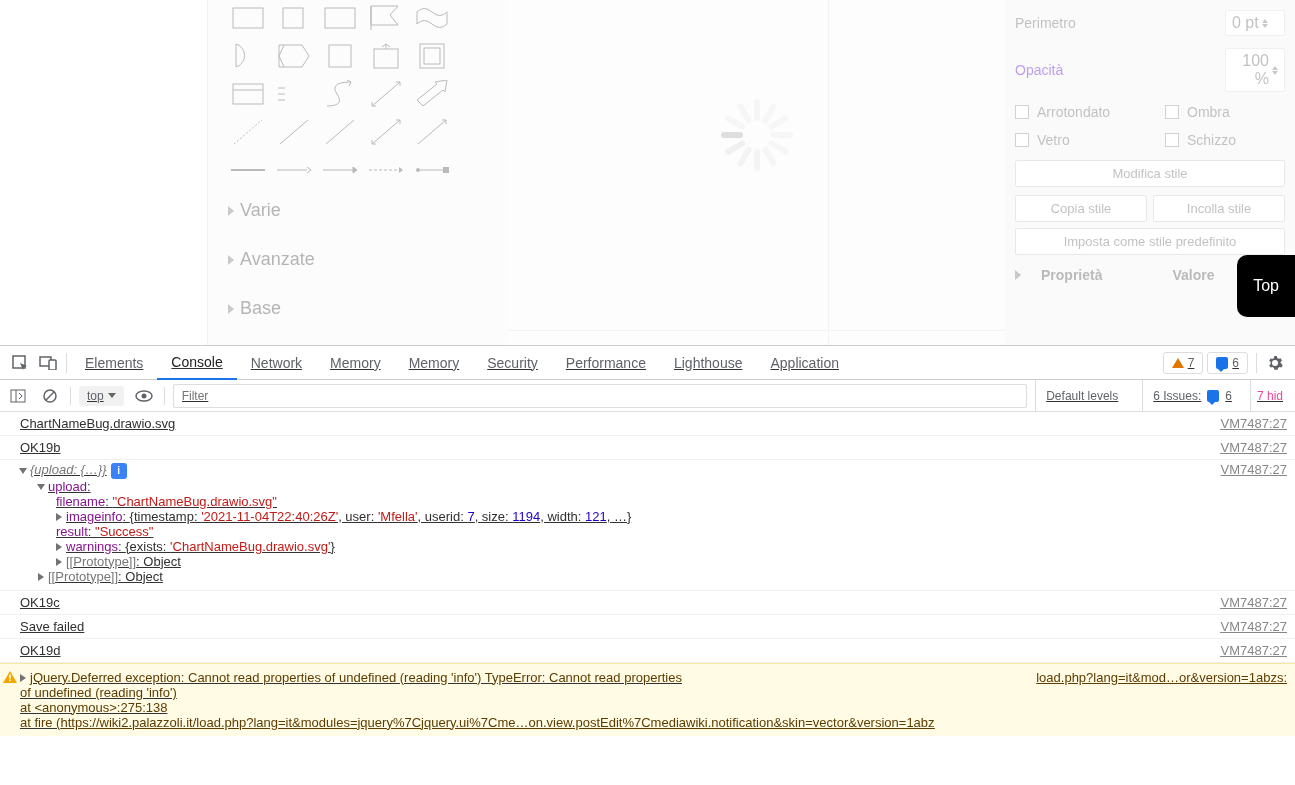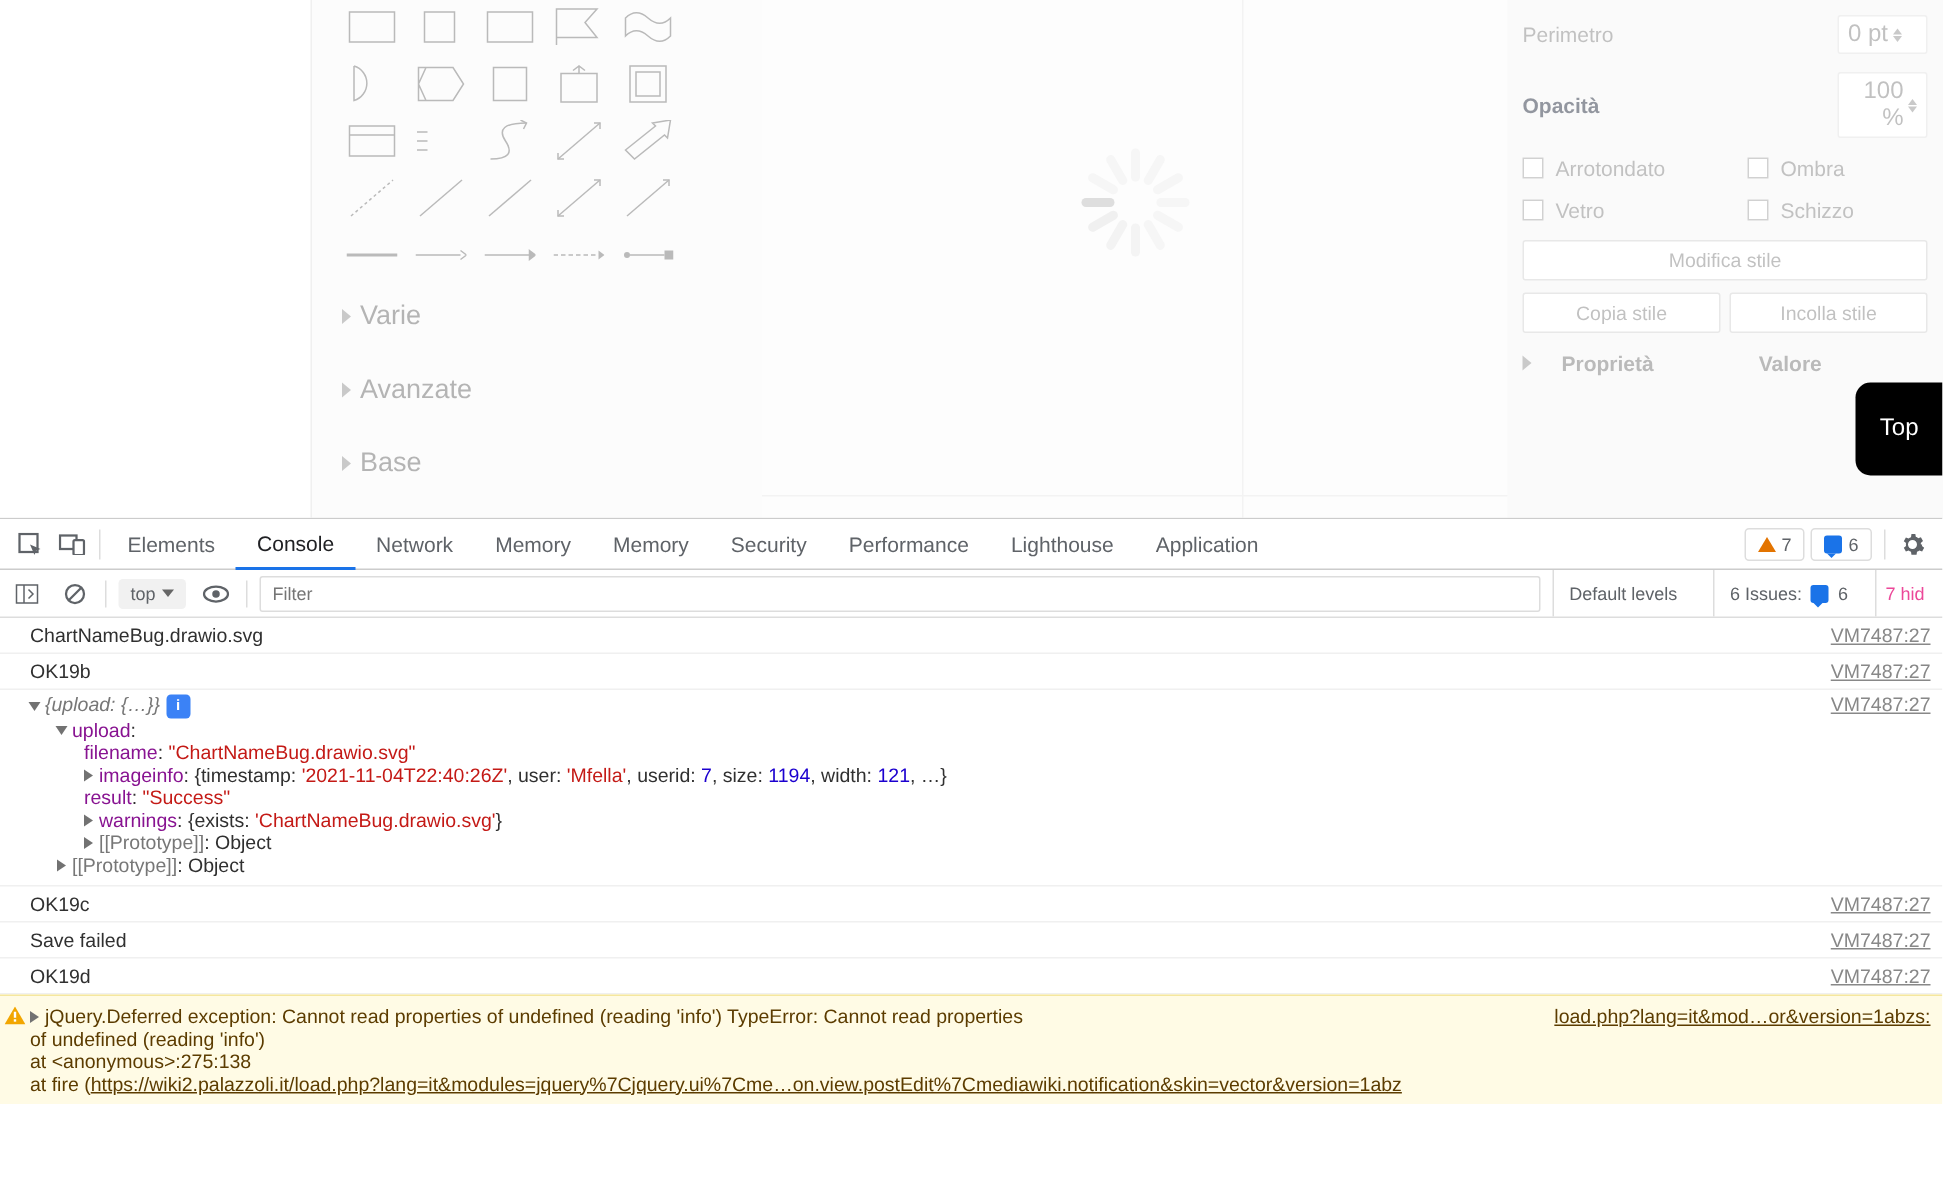--- a/index.html
+++ b/index.html
@@ -27,21 +27,21 @@
 .chk { display: flex; align-items: center; gap: 8px; width: 120px;}
 .chk .box { width: 14px; height: 14px; border: 1px solid #999; background: #fff; }
 .btn { background: #fff; border: 1px solid #ccc; padding: 5px 0; text-align: center; color: #777; font-size: 13px; border-radius: 2px; }
 .btn-row { display: flex; gap: 6px; margin-top: 8px; }
 .btn-row .btn { flex: 1; }
 .full-btn { width: 100%; margin-top: 6px; }
 .prop-hdr { display: flex; align-items: center; gap: 20px; padding: 12px 0 0 0; color: #666; font-weight: 600; font-size: 14px; }
 .prop-hdr .tri { width: 0; height: 0; border-top: 5px solid transparent; border-bottom: 5px solid transparent; border-left: 6px solid #888; }
 .top-badge { position: absolute; right: 0; top: 255px; background: #000; color: #fff; padding: 22px 16px; border-radius: 10px 0 0 10px; font-size: 16px; font-weight: 500; z-index: 5; }
 
-.devtools { height: 440px; display: flex; flex-direction: column; border-top: 1px solid #ccc; background: #fff; }
+.devtools { height: 440px; display: flex; flex-direction: column; border-top: 1px solid #ccc; background: #fff; text-decoration: underline; }
 .dt-tabs { height: 34px; display: flex; align-items: center; border-bottom: 1px solid #ccc; padding: 0 6px; gap: 0; color: #5f6368; }
 .dt-tabs .ico { width: 28px; height: 28px; display: flex; align-items: center; justify-content: center; }
 .dt-tabs .tab { padding: 8px 14px; font-size: 14px; cursor: default; }
 .dt-tabs .tab.active { color: #202124; border-bottom: 2px solid #1a73e8; }
 .dt-tabs .spacer { flex: 1; }
 .dt-tabs .badge { display: flex; align-items: center; gap: 4px; padding: 3px 8px; border: 1px solid #ddd; border-radius: 3px; font-size: 12px; margin-right: 4px;}
 .dt-tabs .gear { width: 28px; height: 28px; display: flex; align-items: center; justify-content: center; }
 
 .dt-toolbar { height: 32px; display: flex; align-items: center; border-bottom: 1px solid #ddd; padding: 0 6px; gap: 8px; color: #5f6368; font-size: 12px; }
 .dt-toolbar .ico { width: 24px; height: 24px; display: flex; align-items: center; justify-content: center; }
@@ -267,21 +267,21 @@
       <span>Perimetro</span>
       <span class="val">
           <span>0 pt</span>
           <span class="spin">
             <span class="t"></span>
             <span class="b"></span>
           </span>
         </span>
     </div>
     <div class="prop-row">
-      <span style="font-weight:700;color:#0f172a">Opacità</span>
+      <span style="font-weight:400;color:#6d28d9">Opacità</span>
       <span class="val">
           <span>100 %</span>
           <span class="spin">
             <span class="t"></span>
             <span class="b"></span>
           </span>
         </span>
     </div>
     <div class="chk-row">
       <label class="chk">
@@ -301,20 +301,21 @@
       <label class="chk">
           <span class="box"></span>
           <span>Schizzo</span>
         </label>
     </div>
     <div class="btn full-btn">Modifica stile</div>
     <div class="btn-row">
       <div class="btn">Copia stile</div>
       <div class="btn">Incolla stile</div>
     </div>
+    <div class="btn full-btn">Imposta come stile predefinito</div>
     <div class="prop-hdr">
       <span class="tri"></span>
       <span>Proprietà</span>
       <span style="margin-left:50px;font-weight:600">Valore</span>
     </div>
   </div>
 
   <div class="overlay"></div>
   <div class="top-badge">Top</div>
 </div>

